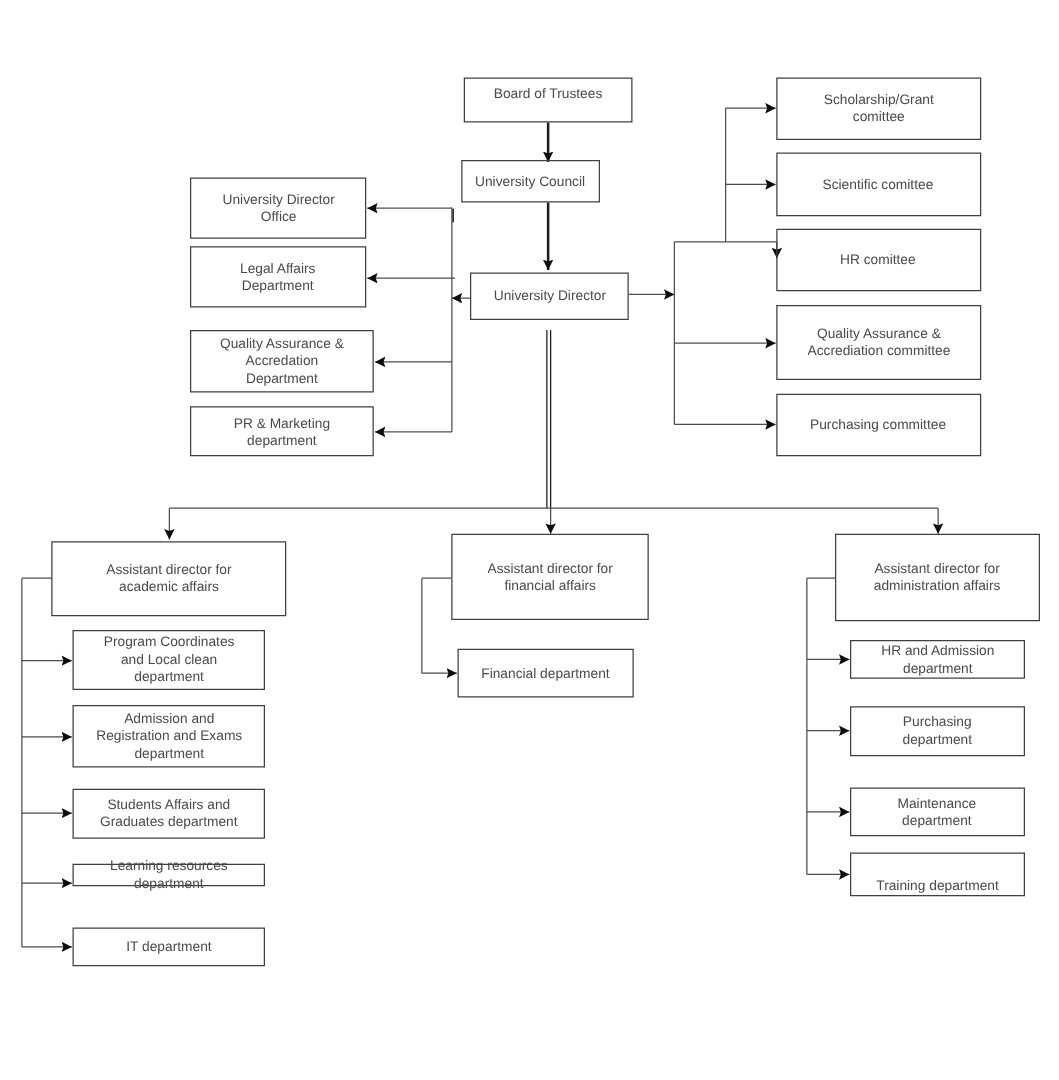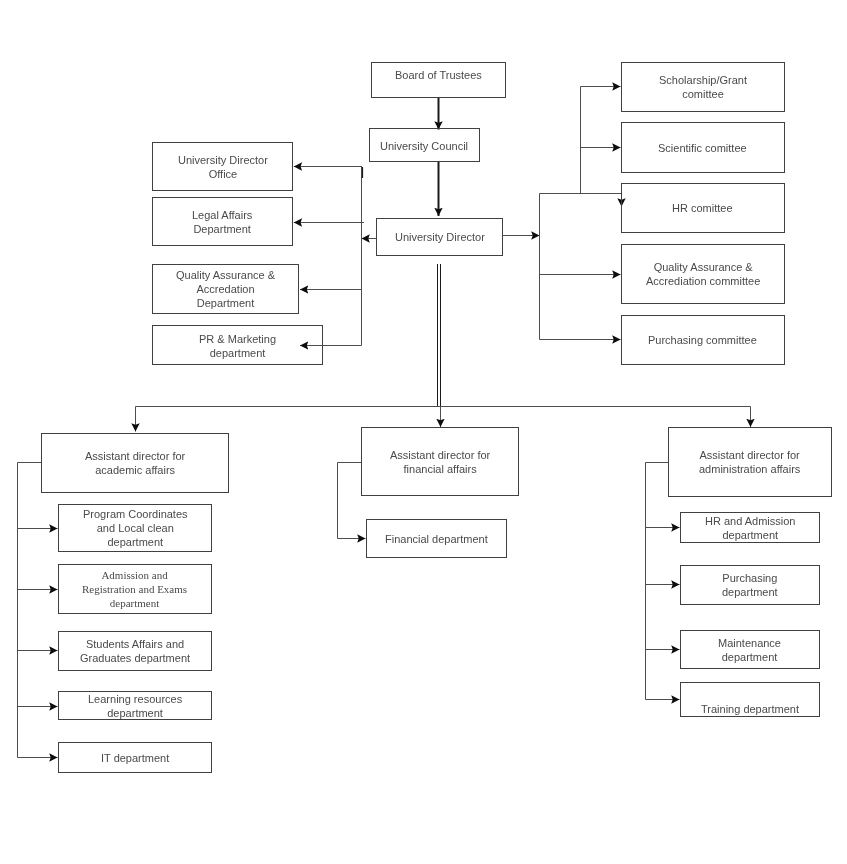--- a/index.html
+++ b/index.html
@@ -95,21 +95,21 @@
     </div>
     <div class="node" style="left:152.0px; top:197.0px; width:141.0px; height:48.5px;">
       <span class="lbl">Legal Affairs
 Department</span>
     </div>
     <div class="node" style="left:152.0px; top:264.1px; width:147.0px; height:49.5px;">
       <span class="lbl">Quality Assurance &amp;
 Accredation
 Department</span>
     </div>
-    <div class="node" style="left:152.0px; top:325.2px; width:171px; height:40.0px;">
+    <div class="node" style="left:152.0px; top:325.2px; width:147.0px; height:40.0px;">
       <span class="lbl">PR &amp; Marketing
 department</span>
     </div>
     <div class="node" style="left:620.5px; top:61.5px; width:164.5px; height:50.0px;">
       <span class="lbl">Scholarship/Grant
 comittee</span>
     </div>
     <div class="node" style="left:620.5px; top:122.0px; width:164.5px; height:50.5px;">
       <span class="lbl">Scientific comittee</span>
     </div>
@@ -133,30 +133,30 @@
     </div>
     <div class="node" style="left:668.0px; top:427.0px; width:163.5px; height:69.5px;">
       <span class="lbl">Assistant director for
 administration affairs</span>
     </div>
     <div class="node" style="left:58.0px; top:504.0px; width:154.0px; height:48.0px;">
       <span class="lbl">Program Coordinates
 and Local clean
 department</span>
     </div>
-    <div class="node" style="left:58.0px; top:564.3px; width:154.0px; height:49.3px;font-family:Liberation Serif, serif;">
+    <div class="node" style="left:58.0px; top:564.3px; width:154.0px; height:49.3px;">
       <span class="lbl">Admission and
 Registration and Exams
 department</span>
     </div>
     <div class="node" style="left:58.0px; top:631.0px; width:154.0px; height:40.0px;">
       <span class="lbl">Students Affairs and
 Graduates department</span>
     </div>
-    <div class="node" style="left:58.0px; top:691.0px; width:154.0px; height:29.0px;">
+    <div class="node" style="left:58.0px; top:691.0px; width:154.0px; height:18px;">
       <span class="lbl">Learning resources
 department</span>
     </div>
     <div class="node" style="left:58.0px; top:742.0px; width:154.0px; height:31.0px;">
       <span class="lbl">IT department</span>
     </div>
     <div class="node" style="left:366.0px; top:519.0px; width:141.0px; height:39.0px;">
       <span class="lbl">Financial department</span>
     </div>
     <div class="node" style="left:679.5px; top:512.0px; width:140.5px; height:31.0px;">

